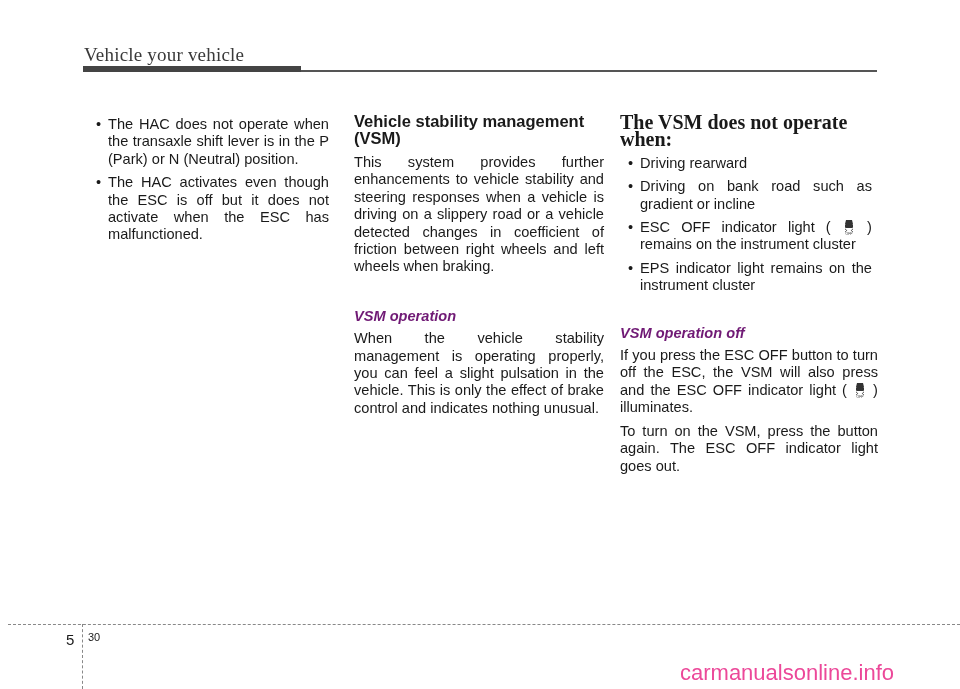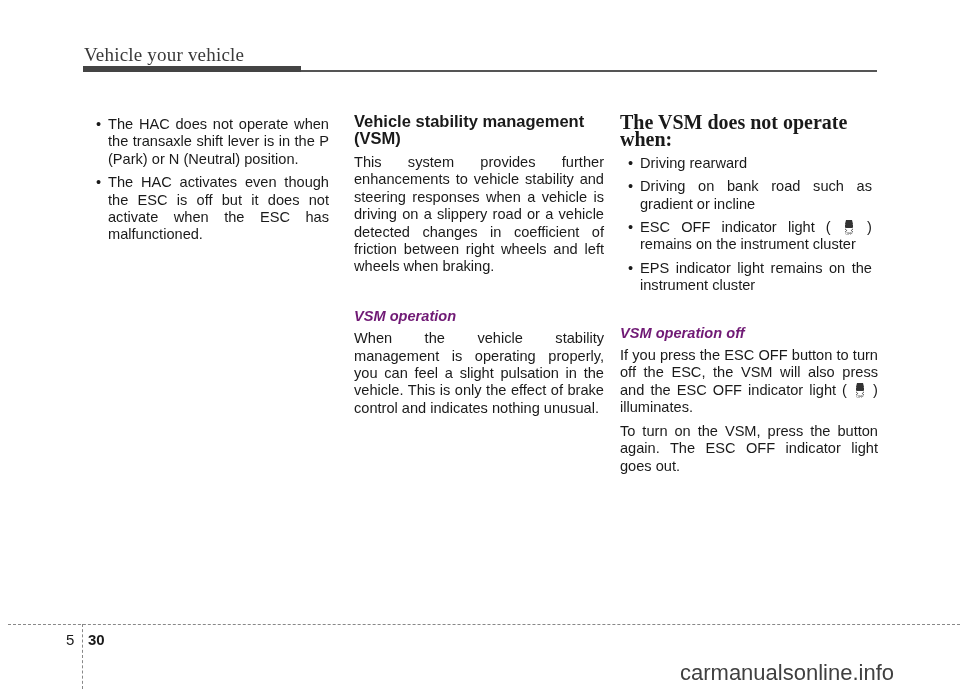--- a/index.html
+++ b/index.html
@@ -18,22 +18,22 @@
     .h-bold { font-weight:bold; font-size:16.5px; line-height:17px; margin:3px 0 7px 0; }
     .h-ital { font-weight:bold; font-style:italic; font-size:14.6px; color:#701a75; margin:0 0 5px 0; }
     .h-serif { font-family:"Liberation Serif", serif; font-weight:bold; font-size:20px; margin:4px 0 5px 0; }
     p { margin:0 0 6px 0; }
     .gap { height:26px; }
     .gap2 { height:24px; }
     .ico { display:inline-block; width:14px; height:16px; vertical-align:-3px; }
     .foot-h { position:absolute; left:8px; top:624px; width:952px; border-top:1px dashed #888; }
     .foot-v { position:absolute; left:82px; top:624px; height:65px; border-left:1px dashed #888; }
     .pg-ch { position:absolute; left:66px; top:631px; font-size:15px; }
-    .pg-num { position:absolute; left:88px; top:631px; font-size:15px;font-weight:bold; }
-    .wm { position:absolute; left:680px; top:660px; font-size:22px; color:#404040; }
+    .pg-num { position:absolute; left:88px; top:631px; font-size:11px; }
+    .wm { position:absolute; left:680px; top:660px; font-size:22px; color:#ec4899; }
   </style>
 </head>
 <body>
 
 <div class="hdr-title">Vehicle your vehicle</div>
 <div class="hdr-bar-thick"></div>
 <div class="hdr-bar-thin"></div>
 
 <div class="col c1">
   <ul class="b">

